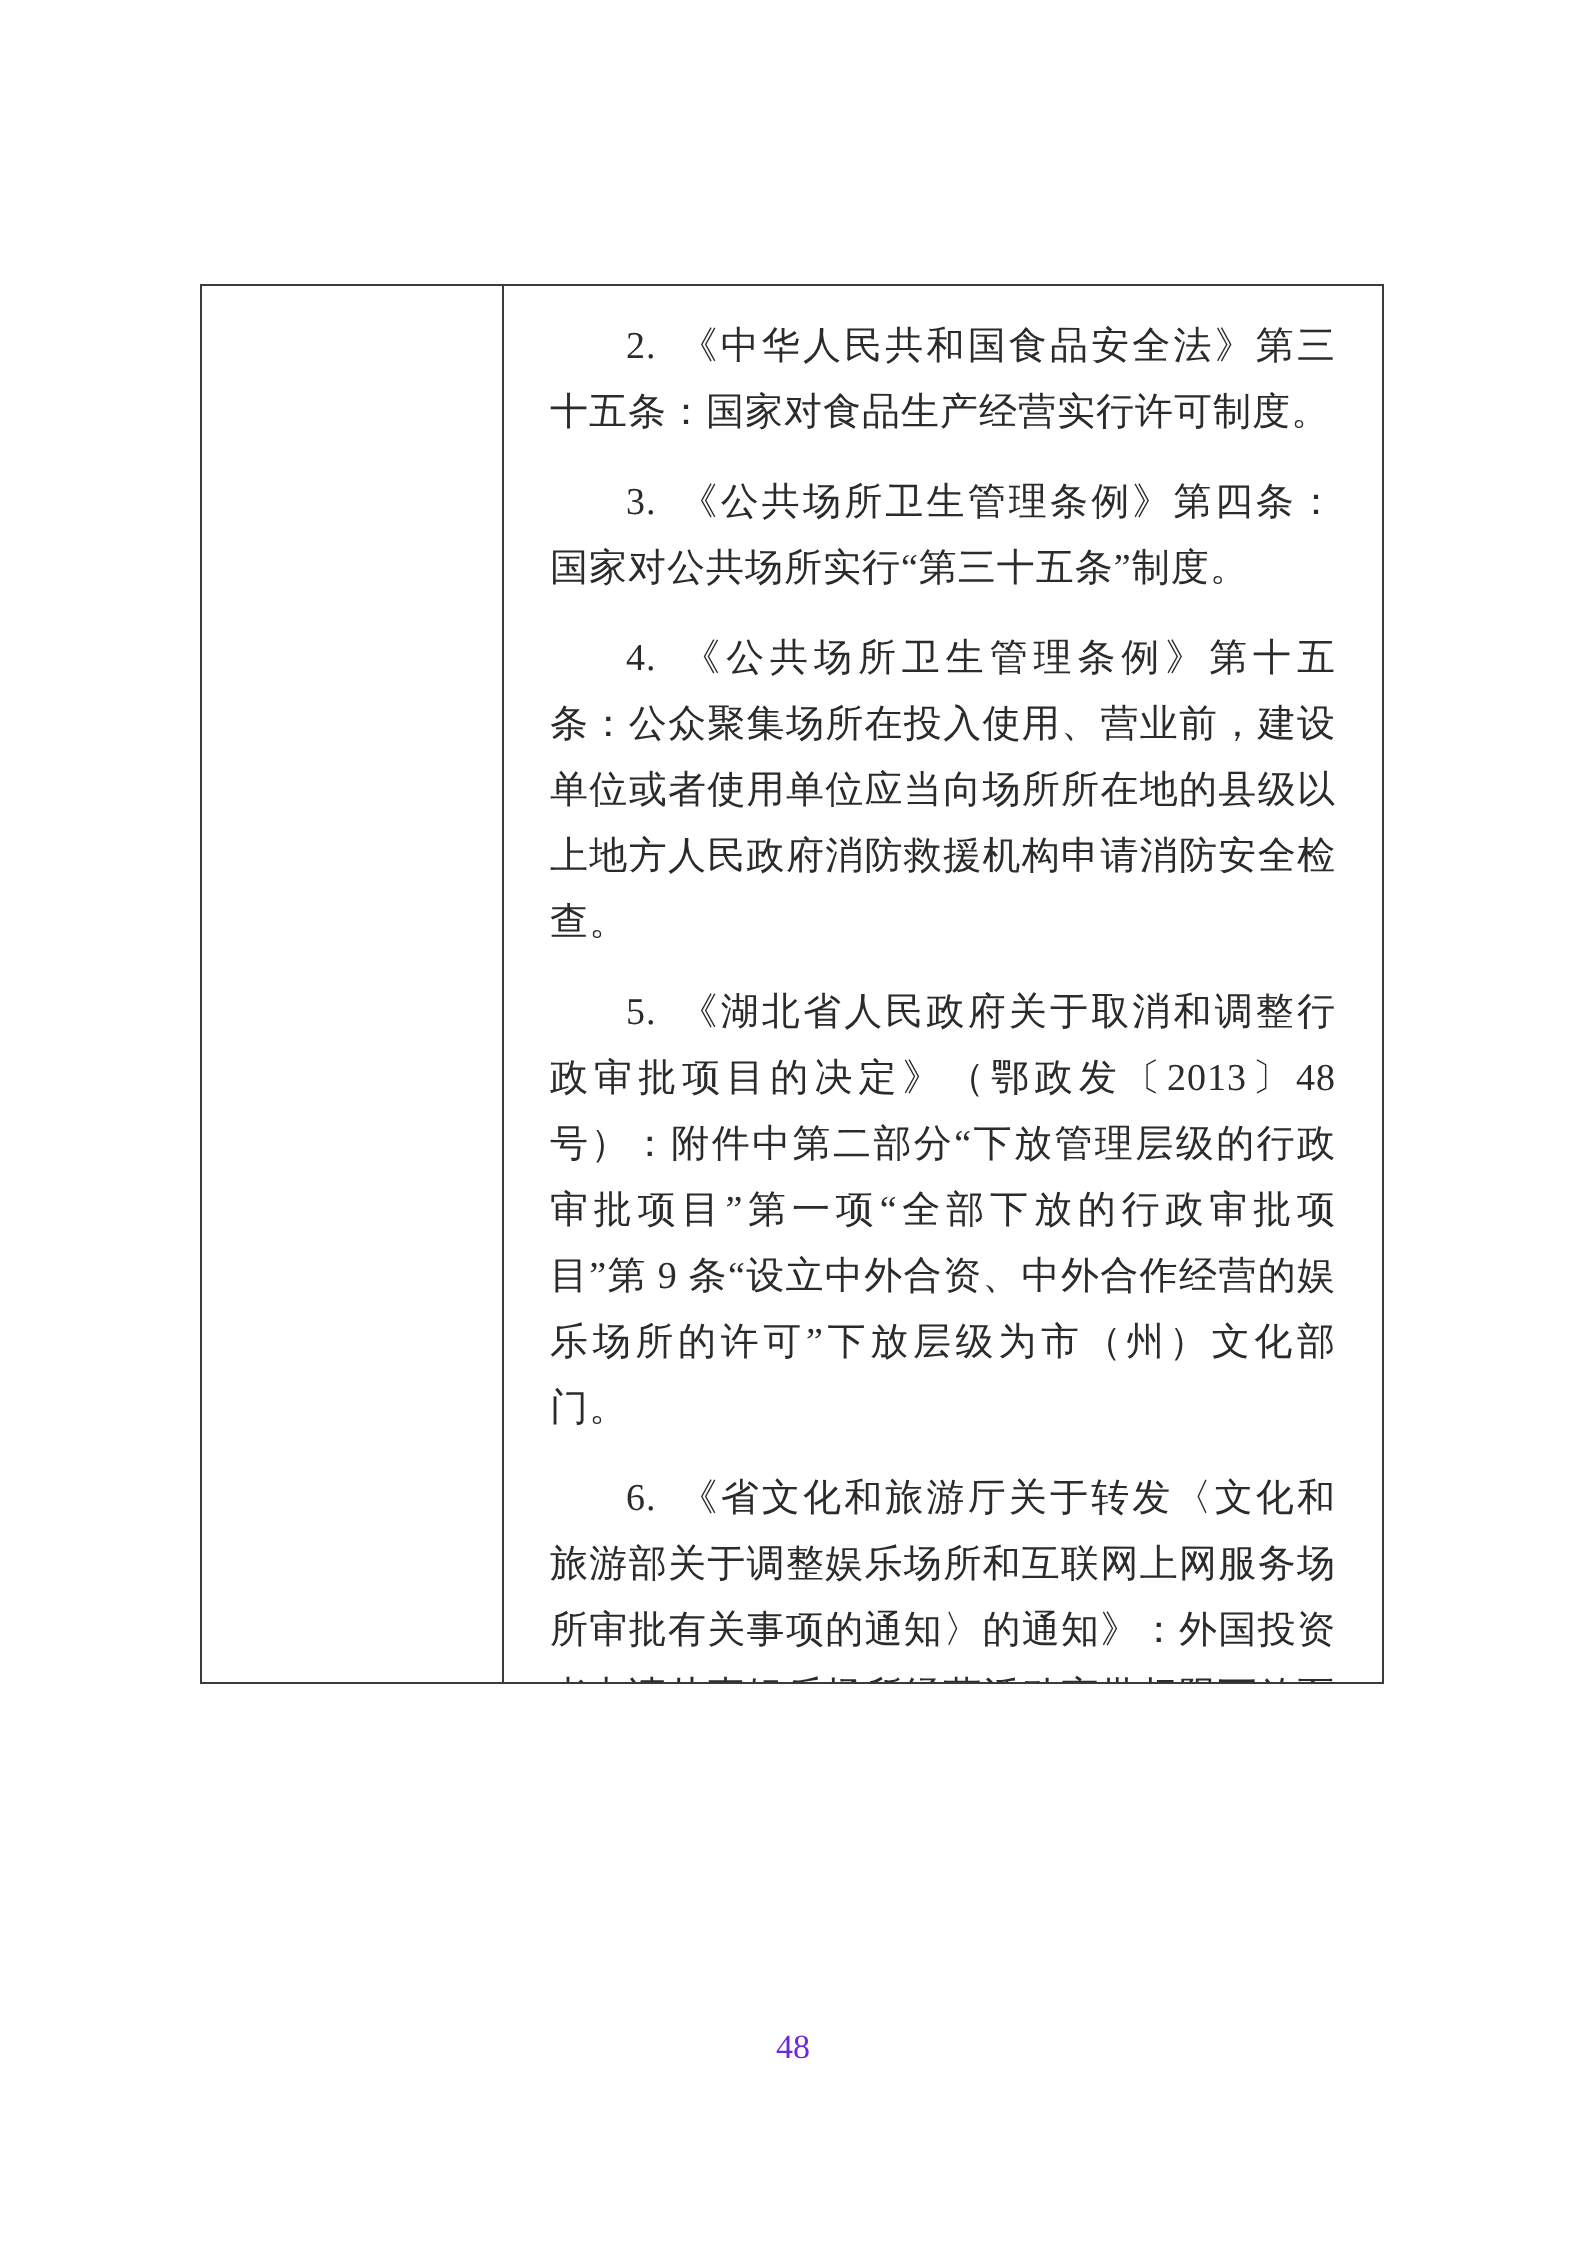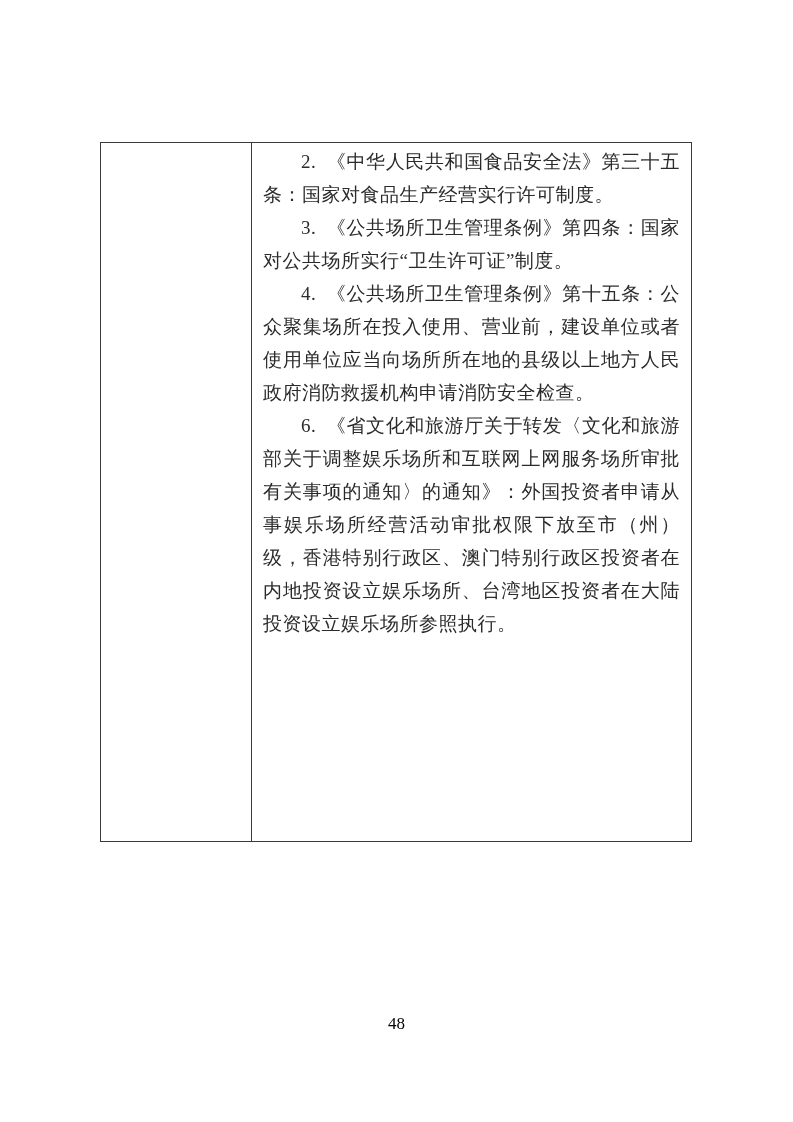--- a/index.html
+++ b/index.html
@@ -35,60 +35,63 @@
     flex: 1;
     padding: 2px 11px 0 11px;
     box-sizing: border-box;
     font-size: 19px;
     line-height: 33px;
     text-align: justify;
     text-justify: inter-ideograph;
     overflow: hidden;
   }
   .cell-right p.item {
-    margin: 0;
+    margin: 12px;
     text-indent: 2em;
     letter-spacing: 0.5px;
   }
   .cell-right p.item .num {
     margin-right: 0.55em;
   }
   .page-number {
     position: absolute;
     left: 0;
     top: 1014px;
     width: 100%;
     text-align: center;
     font-size: 17px;
-    color: #000000;
+    color: #6d28d9;
   }
 </style>
 </head>
 <body>
 
 <div class="page">
 
   <div class="doc-table">
 
     <div class="cell-left"></div>
 
     <div class="cell-right">
 
       <p class="item">
         <span class="num">2.</span><span>《中华人民共和国食品安全法》第三十五条：国家对食品生产经营实行许可制度。</span>
       </p>
 
       <p class="item">
-        <span class="num">3.</span><span>《公共场所卫生管理条例》第四条：国家对公共场所实行“卫生许可证”制度。</span>
+        <span class="num">3.</span><span>《公共场所卫生管理条例》第四条：国家对公共场所实行“第三十五条”制度。</span>
       </p>
 
       <p class="item">
         <span class="num">4.</span><span>《公共场所卫生管理条例》第十五条：公众聚集场所在投入使用、营业前，建设单位或者使用单位应当向场所所在地的县级以上地方人民政府消防救援机构申请消防安全检查。</span>
       </p>
 
+      <p class="item">
+        <span class="num">5.</span><span>《湖北省人民政府关于取消和调整行政审批项目的决定》（鄂政发〔2013〕48 号）：附件中第二部分“下放管理层级的行政审批项目”第一项“全部下放的行政审批项目”第 9 条“设立中外合资、中外合作经营的娱乐场所的许可”下放层级为市（州）文化部门。</span>
+      </p>
 
       <p class="item">
         <span class="num">6.</span><span>《省文化和旅游厅关于转发〈文化和旅游部关于调整娱乐场所和互联网上网服务场所审批有关事项的通知〉的通知》：外国投资者申请从事娱乐场所经营活动审批权限下放至市（州）级，香港特别行政区、澳门特别行政区投资者在内地投资设立娱乐场所、台湾地区投资者在大陆投资设立娱乐场所参照执行。</span>
       </p>
 
     </div>
   </div>
 
   <div class="page-number">48</div>
 

